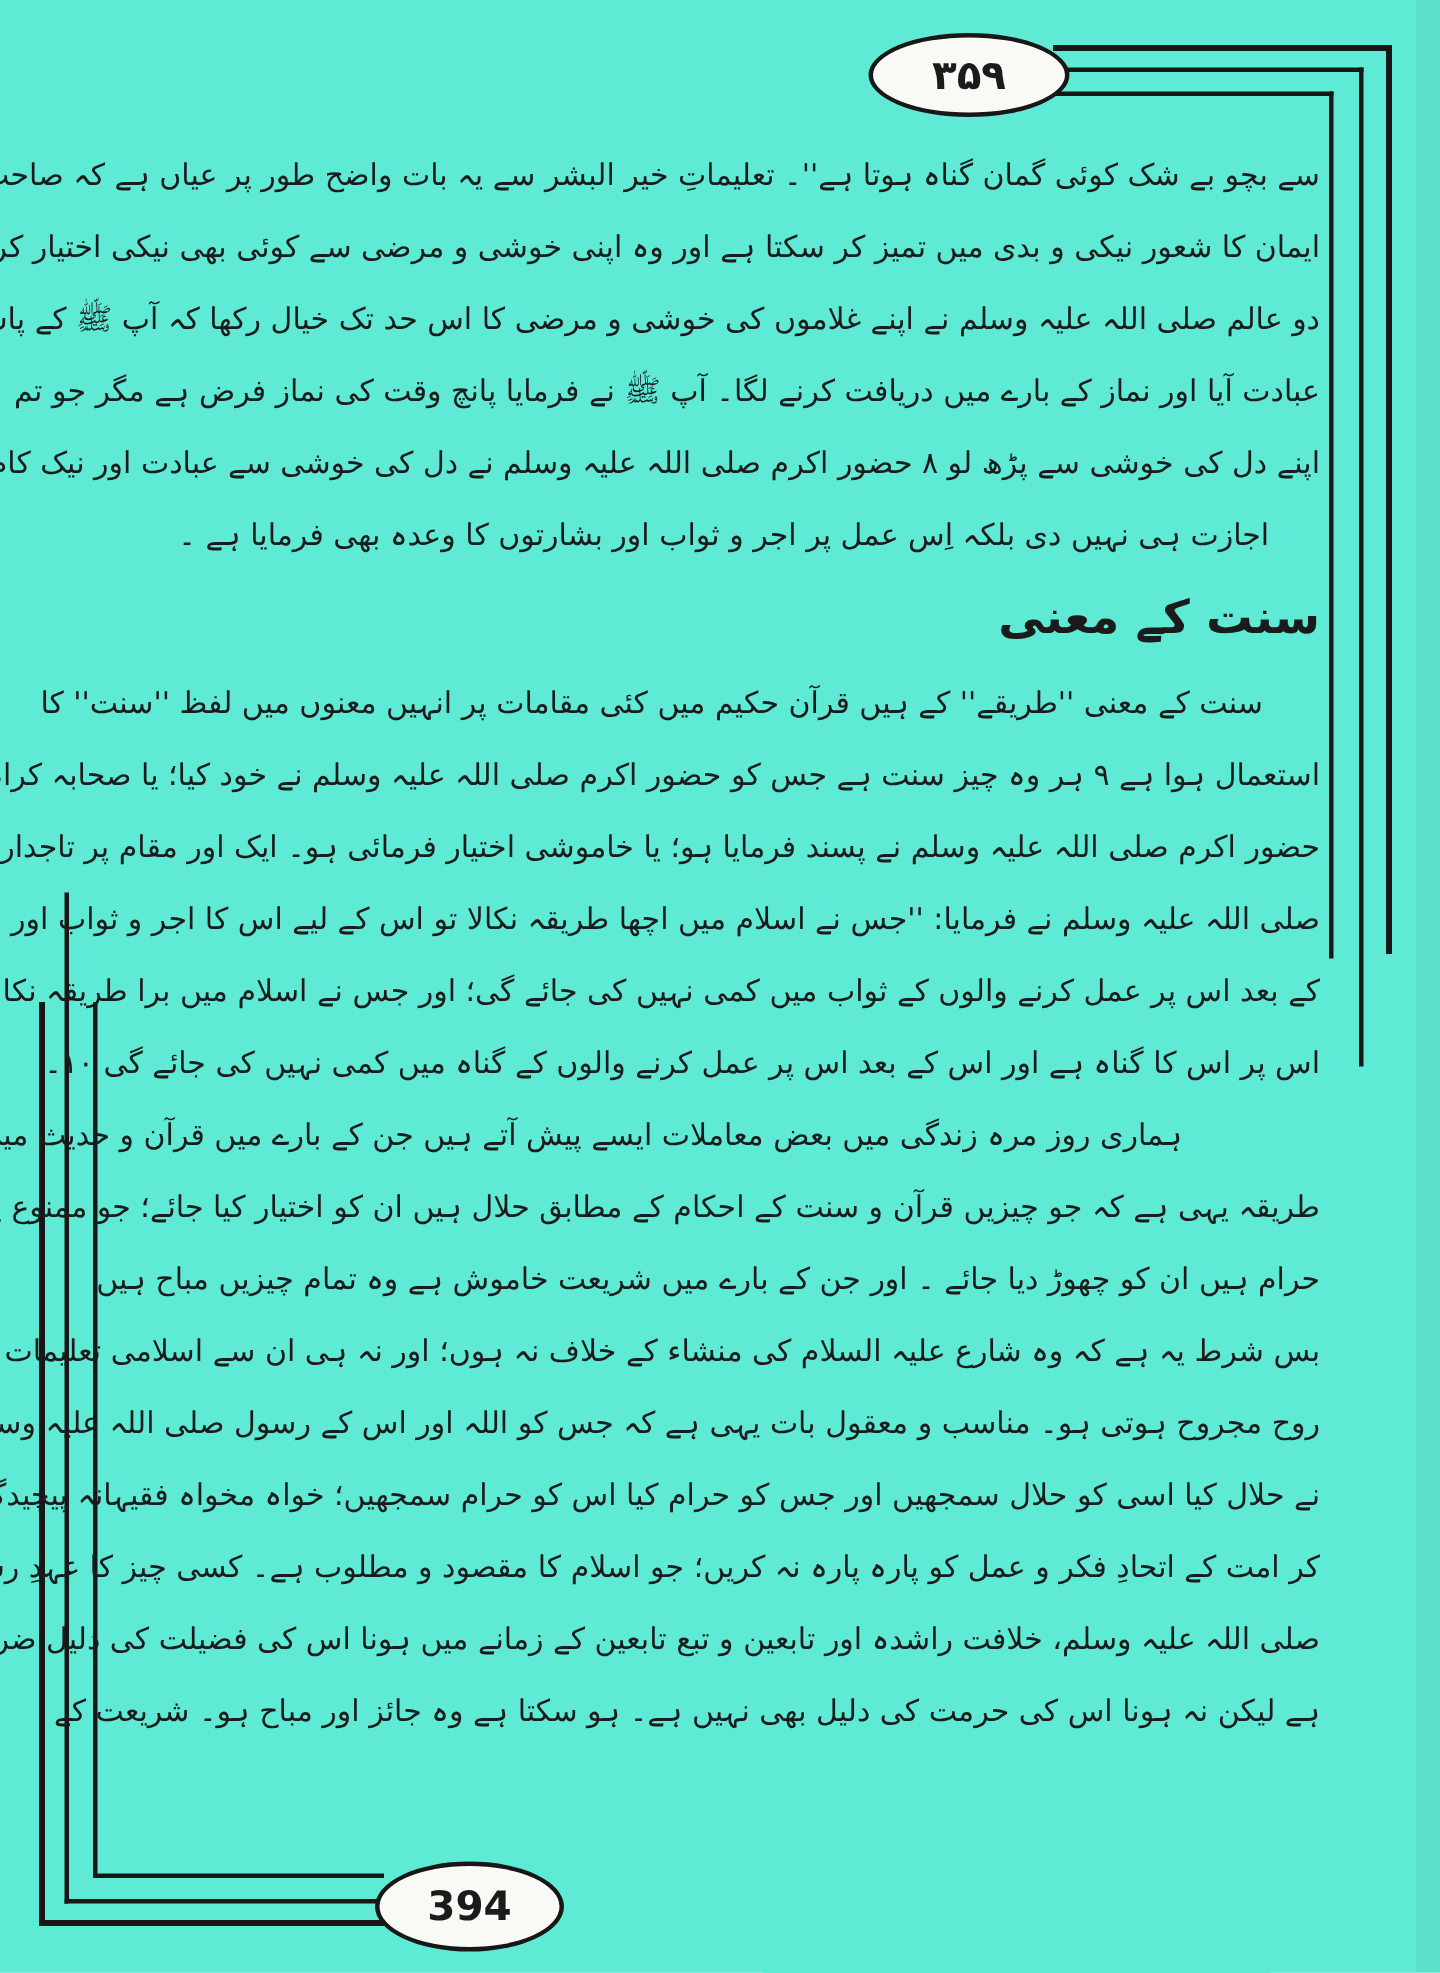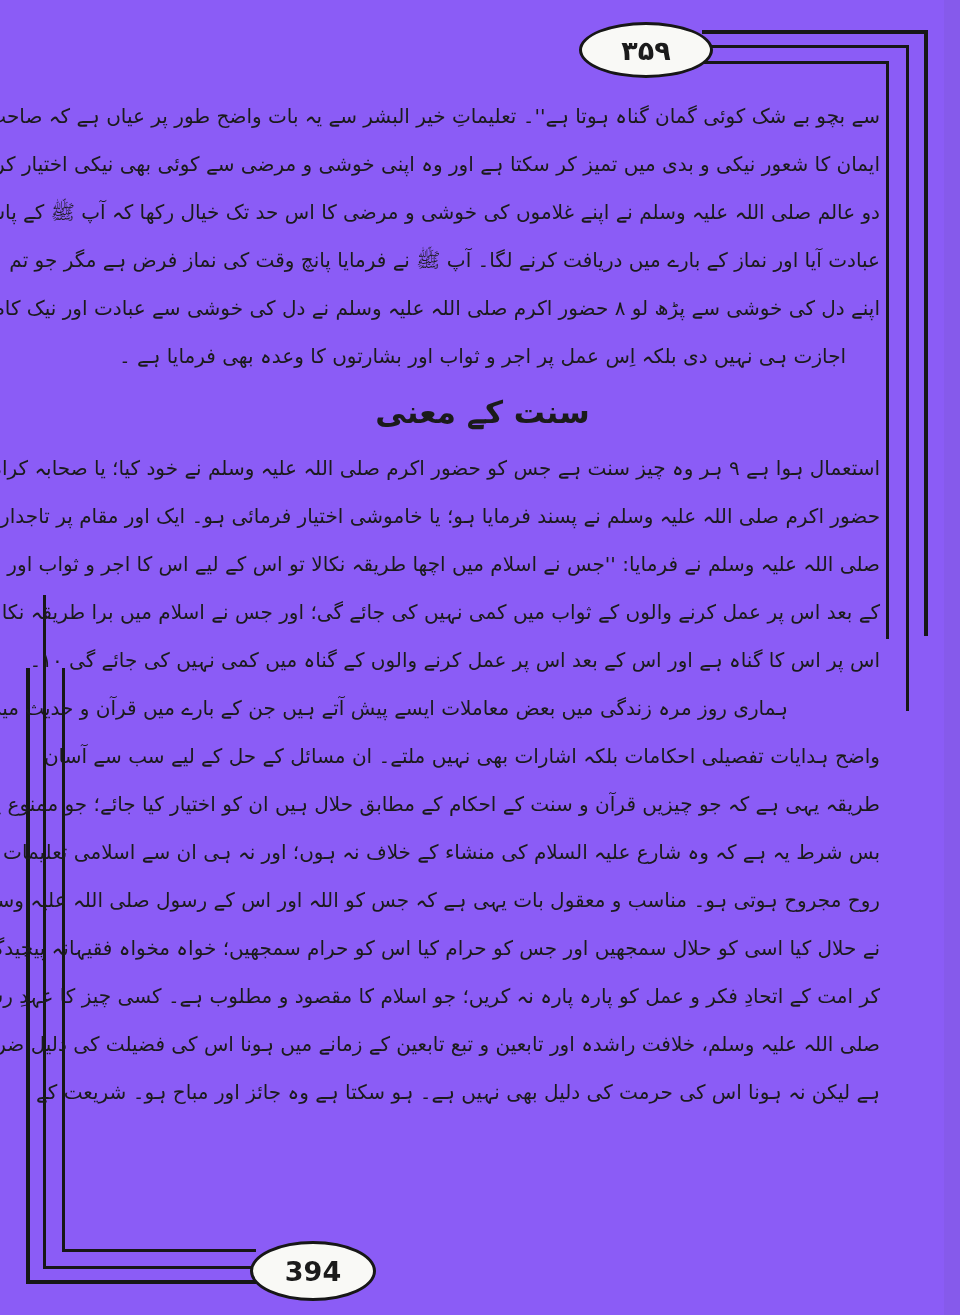--- a/index.html
+++ b/index.html
@@ -1,19 +1,19 @@
 <!DOCTYPE html>
 <html lang="ur"><head>
 <meta charset="utf-8">
 <style>
   html,body{margin:0;padding:0;}
   .page{
     position:relative;
     width:960px;height:1315px;
-    background:#8b5cf6;
+    background:#5eead4;
     overflow:hidden;
     font-family:"DejaVu Sans", sans-serif;
     color:#1b1b1b;
     box-sizing:border-box;
   }
   .edge-shade{
     position:absolute;right:0;top:0;width:16px;height:100%;
     background:rgba(60,55,45,0.05);
   }
   
@@ -44,21 +44,21 @@
     text-align:justify;text-align-last:justify;
     white-space:nowrap;
   }
   .ln.center{text-align:center;text-align-last:center;}
   .ln.endline{text-align:left;text-align-last:right;}
   .ln.ind1{text-indent:38px;}
   .ln.ind2{text-indent:92px;}
   .heading{
     height:64px;line-height:64px;
     font-size:31px;font-weight:bold;
-    text-align:center;direction:rtl;
+    text-align:right;direction:rtl;
   }
 </style>
 </head>
 <body>
 
 <div class="page">
 
   <div class="edge-shade"></div>
 
   <div class="frame" id="tr-outer"></div>
@@ -79,29 +79,30 @@
 
     <div class="ln">سے بچو بے شک کوئی گمان گناہ ہوتا ہے''۔ تعلیماتِ خیر البشر سے یہ بات واضح طور پر عیاں ہے کہ صاحبِ</div>
     <div class="ln">ایمان کا شعور نیکی و بدی میں تمیز کر سکتا ہے اور وہ اپنی خوشی و مرضی سے کوئی بھی نیکی اختیار کر سکتا ہے۔ رحمت</div>
     <div class="ln">دو عالم صلی اللہ علیہ وسلم نے اپنے غلاموں کی خوشی و مرضی کا اس حد تک خیال رکھا کہ آپ ﷺ کے پاس ایک</div>
     <div class="ln">عبادت آیا اور نماز کے بارے میں دریافت کرنے لگا۔ آپ ﷺ نے فرمایا پانچ وقت کی نماز فرض ہے مگر جو تم</div>
     <div class="ln">اپنے دل کی خوشی سے پڑھ لو ۸ حضور اکرم صلی اللہ علیہ وسلم نے دل کی خوشی سے عبادت اور نیک کام کرنے کی</div>
     <div class="ln center">اجازت ہی نہیں دی بلکہ اِس عمل پر اجر و ثواب اور بشارتوں کا وعدہ بھی فرمایا ہے ۔</div>
 
     <div class="heading">سنت کے معنی</div>
 
+    <div class="ln ind1">سنت کے معنی ''طریقے'' کے ہیں قرآن حکیم میں کئی مقامات پر انہیں معنوں میں لفظ ''سنت'' کا</div>
     <div class="ln">استعمال ہوا ہے ۹ ہر وہ چیز سنت ہے جس کو حضور اکرم صلی اللہ علیہ وسلم نے خود کیا؛ یا صحابہ کرام نے کیا؛ اور</div>
     <div class="ln">حضور اکرم صلی اللہ علیہ وسلم نے پسند فرمایا ہو؛ یا خاموشی اختیار فرمائی ہو۔ ایک اور مقام پر تاجدار دو عالم</div>
     <div class="ln">صلی اللہ علیہ وسلم نے فرمایا: ''جس نے اسلام میں اچھا طریقہ نکالا تو اس کے لیے اس کا اجر و ثواب اور اس</div>
     <div class="ln">کے بعد اس پر عمل کرنے والوں کے ثواب میں کمی نہیں کی جائے گی؛ اور جس نے اسلام میں برا طریقہ نکالا تو</div>
     <div class="ln endline">اس پر اس کا گناہ ہے اور اس کے بعد اس پر عمل کرنے والوں کے گناہ میں کمی نہیں کی جائے گی ۱۰۔</div>
 
     <div class="ln ind2">ہماری روز مرہ زندگی میں بعض معاملات ایسے پیش آتے ہیں جن کے بارے میں قرآن و حدیث میں</div>
-    <div class="ln">واضح ہدایات تفصیلی احکامات بلکہ اشارات بھی نہیں ملتے۔ ان مسائل کے حل کے لیے سب سے آسان</div>
     <div class="ln">طریقہ یہی ہے کہ جو چیزیں قرآن و سنت کے احکام کے مطابق حلال ہیں ان کو اختیار کیا جائے؛ جو ممنوع یا</div>
+    <div class="ln">حرام ہیں ان کو چھوڑ دیا جائے ۔ اور جن کے بارے میں شریعت خاموش ہے وہ تمام چیزیں مباح ہیں</div>
     <div class="ln">بس شرط یہ ہے کہ وہ شارع علیہ السلام کی منشاء کے خلاف نہ ہوں؛ اور نہ ہی ان سے اسلامی تعلیمات کی</div>
     <div class="ln">روح مجروح ہوتی ہو۔ مناسب و معقول بات یہی ہے کہ جس کو اللہ اور اس کے رسول صلی اللہ علیہ وسلم</div>
     <div class="ln">نے حلال کیا اسی کو حلال سمجھیں اور جس کو حرام کیا اس کو حرام سمجھیں؛ خواہ مخواہ فقیہانہ پیچیدگیوں میں پڑ</div>
     <div class="ln">کر امت کے اتحادِ فکر و عمل کو پارہ پارہ نہ کریں؛ جو اسلام کا مقصود و مطلوب ہے۔ کسی چیز کا عہدِ رسالت مآب</div>
     <div class="ln">صلی اللہ علیہ وسلم، خلافت راشدہ اور تابعین و تبع تابعین کے زمانے میں ہونا اس کی فضیلت کی دلیل ضرور</div>
     <div class="ln">ہے لیکن نہ ہونا اس کی حرمت کی دلیل بھی نہیں ہے۔ ہو سکتا ہے وہ جائز اور مباح ہو۔ شریعت کے</div>
 
   </div>
 
 </div>

